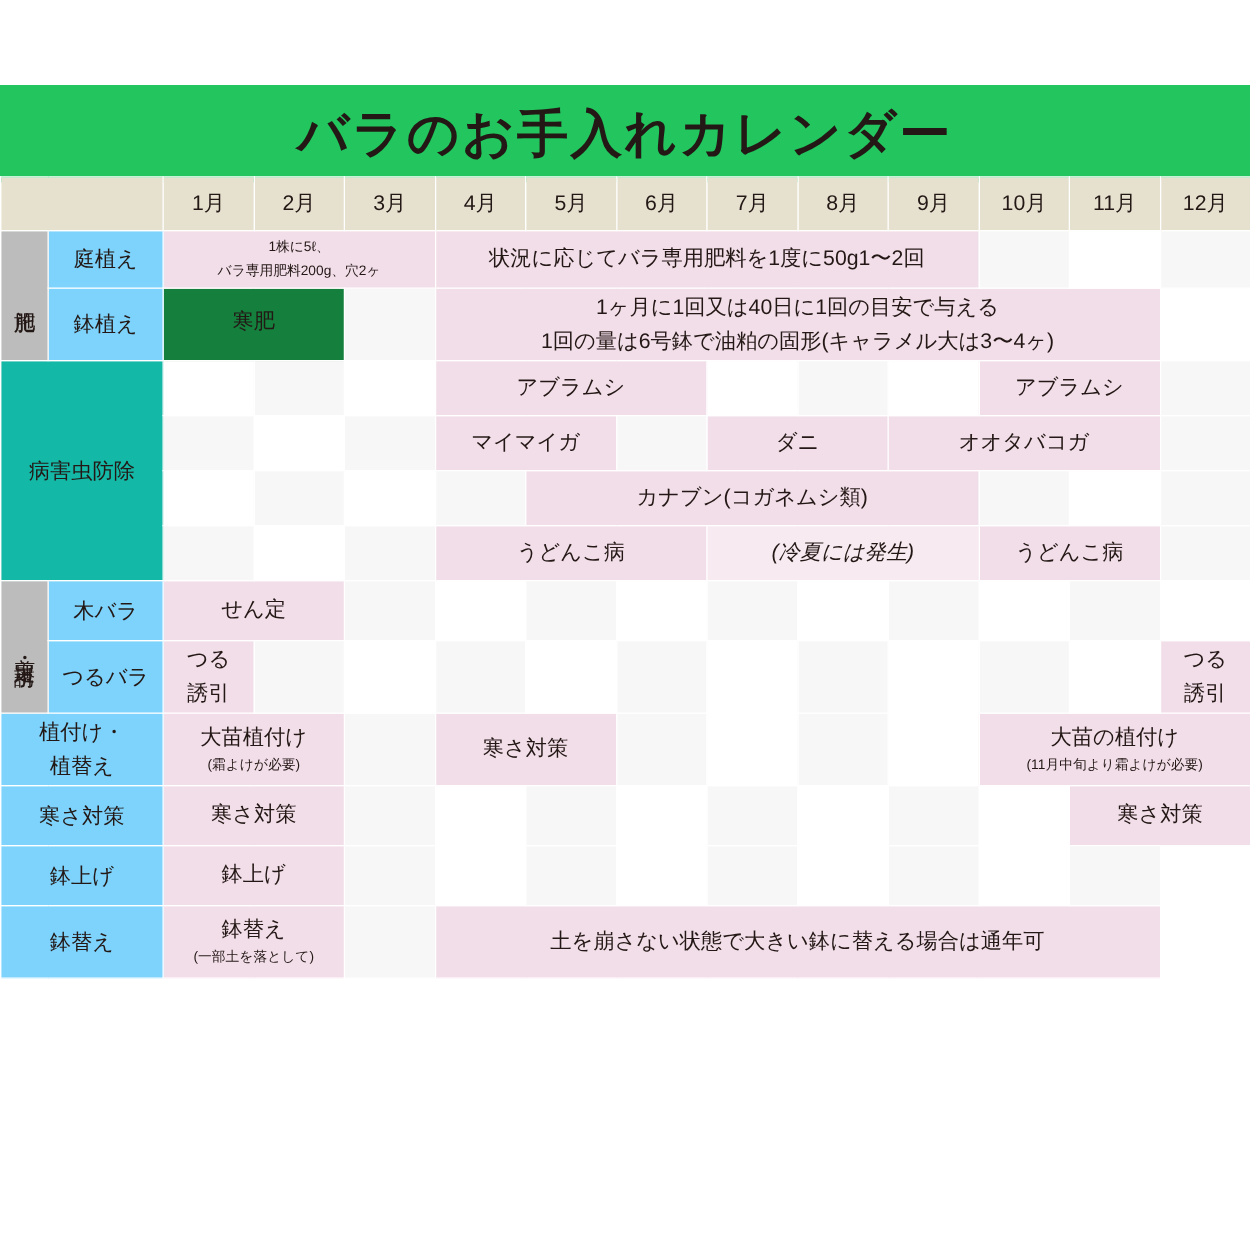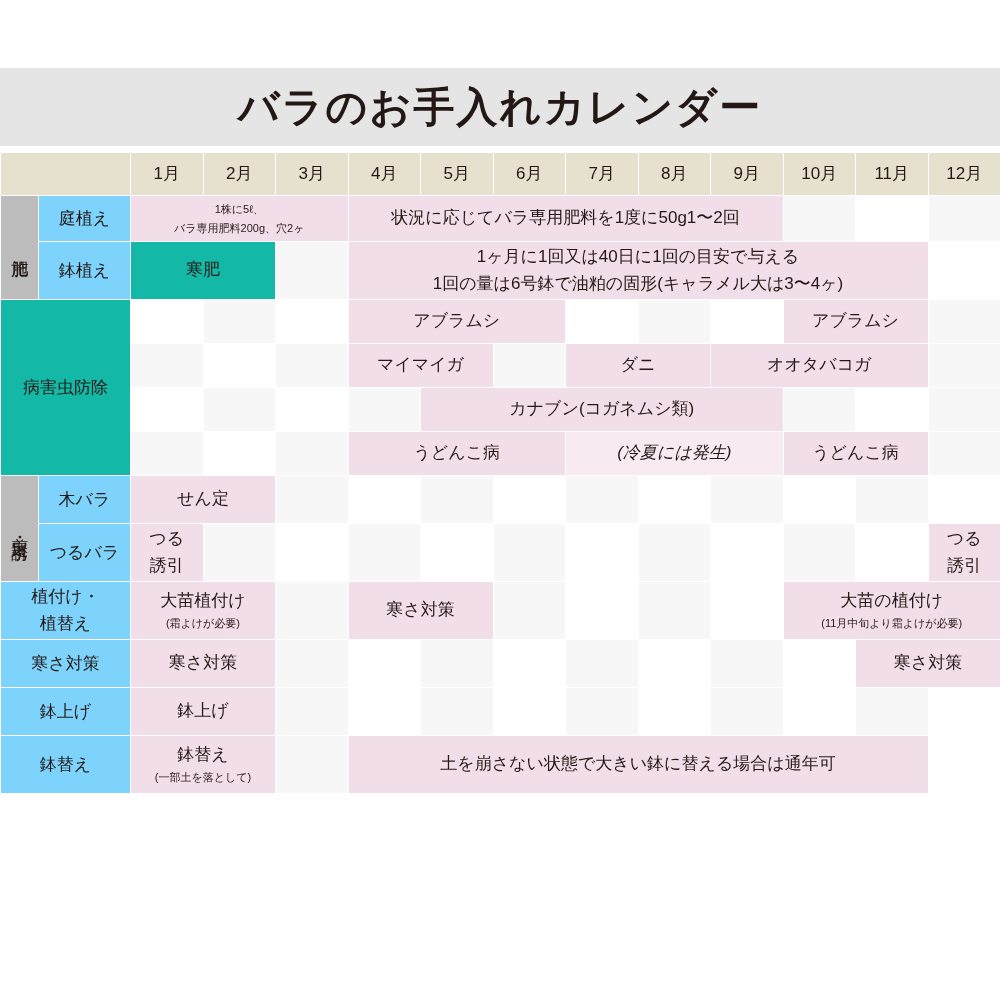--- a/index.html
+++ b/index.html
@@ -21,38 +21,38 @@
     box-sizing: border-box;
   }
 
   
   .title-band {
     position: absolute;
     left: 0;
     top: 68px;
     width: 1000px;
     height: 78px;
-    background: #e5e5e5;
+    background: #22c55e;
     display: flex;
     align-items: center;
     justify-content: center;
   }
   .title-text {
     font-size: 41px;
     font-weight: bold;
     letter-spacing: 2px;
     color: #231815;
     font-family: "Liberation Sans", "DejaVu Sans", sans-serif;
   }
 
   
   table.cal {
     position: absolute;
     left: 0;
-    top: 152px;
+    top: 141px;
     border-collapse: collapse;
     width: 1000px;
     table-layout: fixed;
   }
   table.cal td {
     border: 1px solid #ffffff;
     padding: 0;
     text-align: center;
     vertical-align: middle;
     font-size: 17px;
@@ -97,21 +97,21 @@
   .lbl-wide {
     background: #14b8a6;
     font-size: 17px;
   }
 
   
   .bg-a { background: #ffffff; }
   .bg-b { background: #f7f7f7; }
   .fill-1 { background: #f7eaf1; font-style: italic; }
   .fill-2 { background: #f2dee9; }
-  .fill-3 { background: #14b8a6; }
+  .fill-3 { background: #15803d; font-family: Liberation Mono, monospace; }
 
   .cell-txt {
     display: block;
     padding: 2px 3px;
     font-size: 17px;
     line-height: 1.3;
     white-space: nowrap;
   }
   .cell-txt.small { font-size: 11px; }
 

